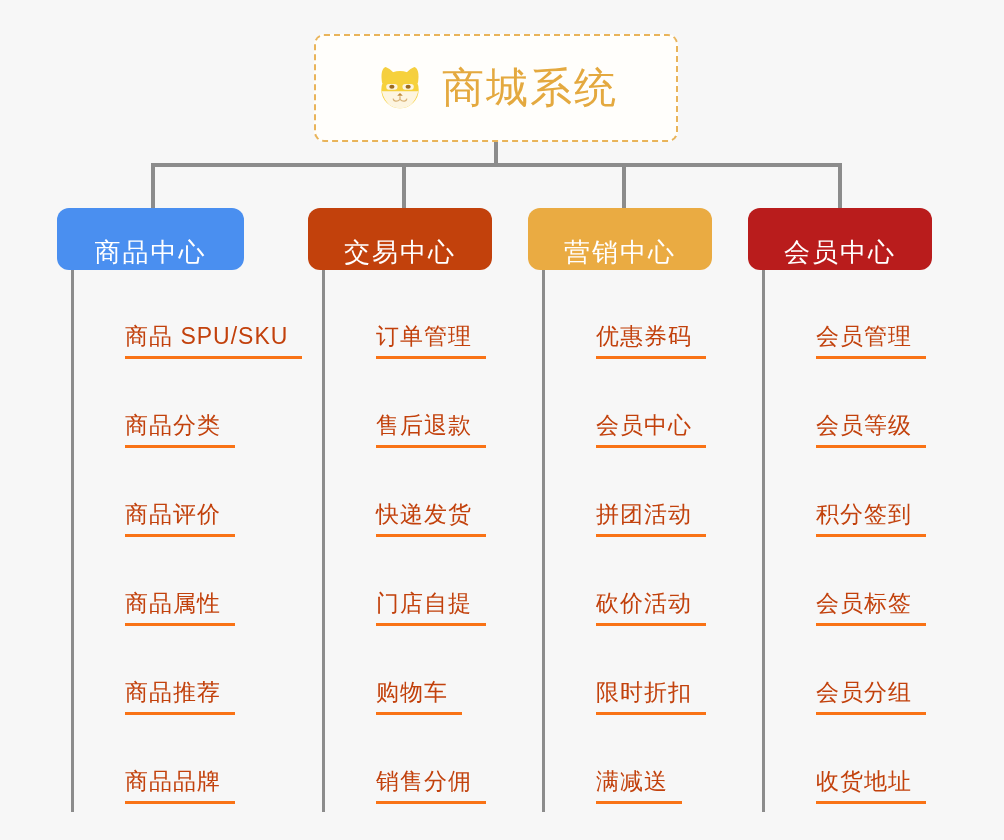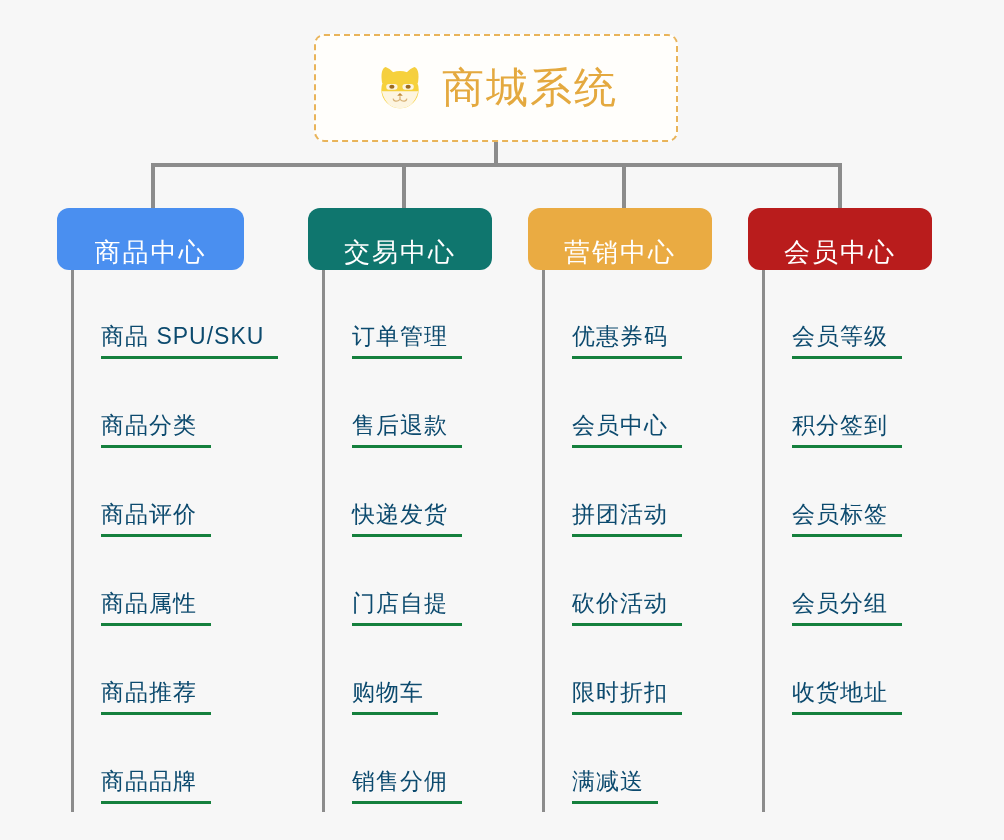--- a/index.html
+++ b/index.html
@@ -94,27 +94,27 @@
   }
   .leaf {
     position: relative;
     height: 89px;
     box-sizing: border-box;
     display: flex;
     align-items: flex-end;
   }
   .leaf-label {
     display: inline-block;
-    margin-left: 44px;
+    margin-left: 68px;
     padding: 0 14px 5px 0;
     font-size: 23px;
-    color: #0c4a6e;
+    color: #c2410c;
     white-space: nowrap;
     letter-spacing: 1px;
-    border-bottom: 3px solid #15803d;
+    border-bottom: 3px solid #f97316;
     line-height: 1.25;
   }
 </style>
 </head>
 <body>
 
 <div id="diagram">
 
   <div class="root-node">
     <svg class="root-icon" viewBox="0 0 64 64">
@@ -170,21 +170,21 @@
           </li>
           <li class="leaf">
             <span class="leaf-label">商品推荐</span>
           </li>
           <li class="leaf">
             <span class="leaf-label">商品品牌</span>
           </li>
         </ul>
       </div>
       <div class="branch" style="left: 308px; width: 184px;">
-        <div class="branch-header" style="background: #0f766e;">
+        <div class="branch-header" style="background: #c2410c;">
           <span>交易中心</span>
         </div>
         <div class="branch-trunk" style="height: 542px;"></div>
         <ul class="leaf-list">
           <li class="leaf">
             <span class="leaf-label">订单管理</span>
           </li>
           <li class="leaf">
             <span class="leaf-label">售后退款</span>
           </li>
@@ -228,20 +228,23 @@
           </li>
         </ul>
       </div>
       <div class="branch" style="left: 748px; width: 184px;">
         <div class="branch-header" style="background: #b91c1c;">
           <span>会员中心</span>
         </div>
         <div class="branch-trunk" style="height: 542px;"></div>
         <ul class="leaf-list">
           <li class="leaf">
+            <span class="leaf-label">会员管理</span>
+          </li>
+          <li class="leaf">
             <span class="leaf-label">会员等级</span>
           </li>
           <li class="leaf">
             <span class="leaf-label">积分签到</span>
           </li>
           <li class="leaf">
             <span class="leaf-label">会员标签</span>
           </li>
           <li class="leaf">
             <span class="leaf-label">会员分组</span>

